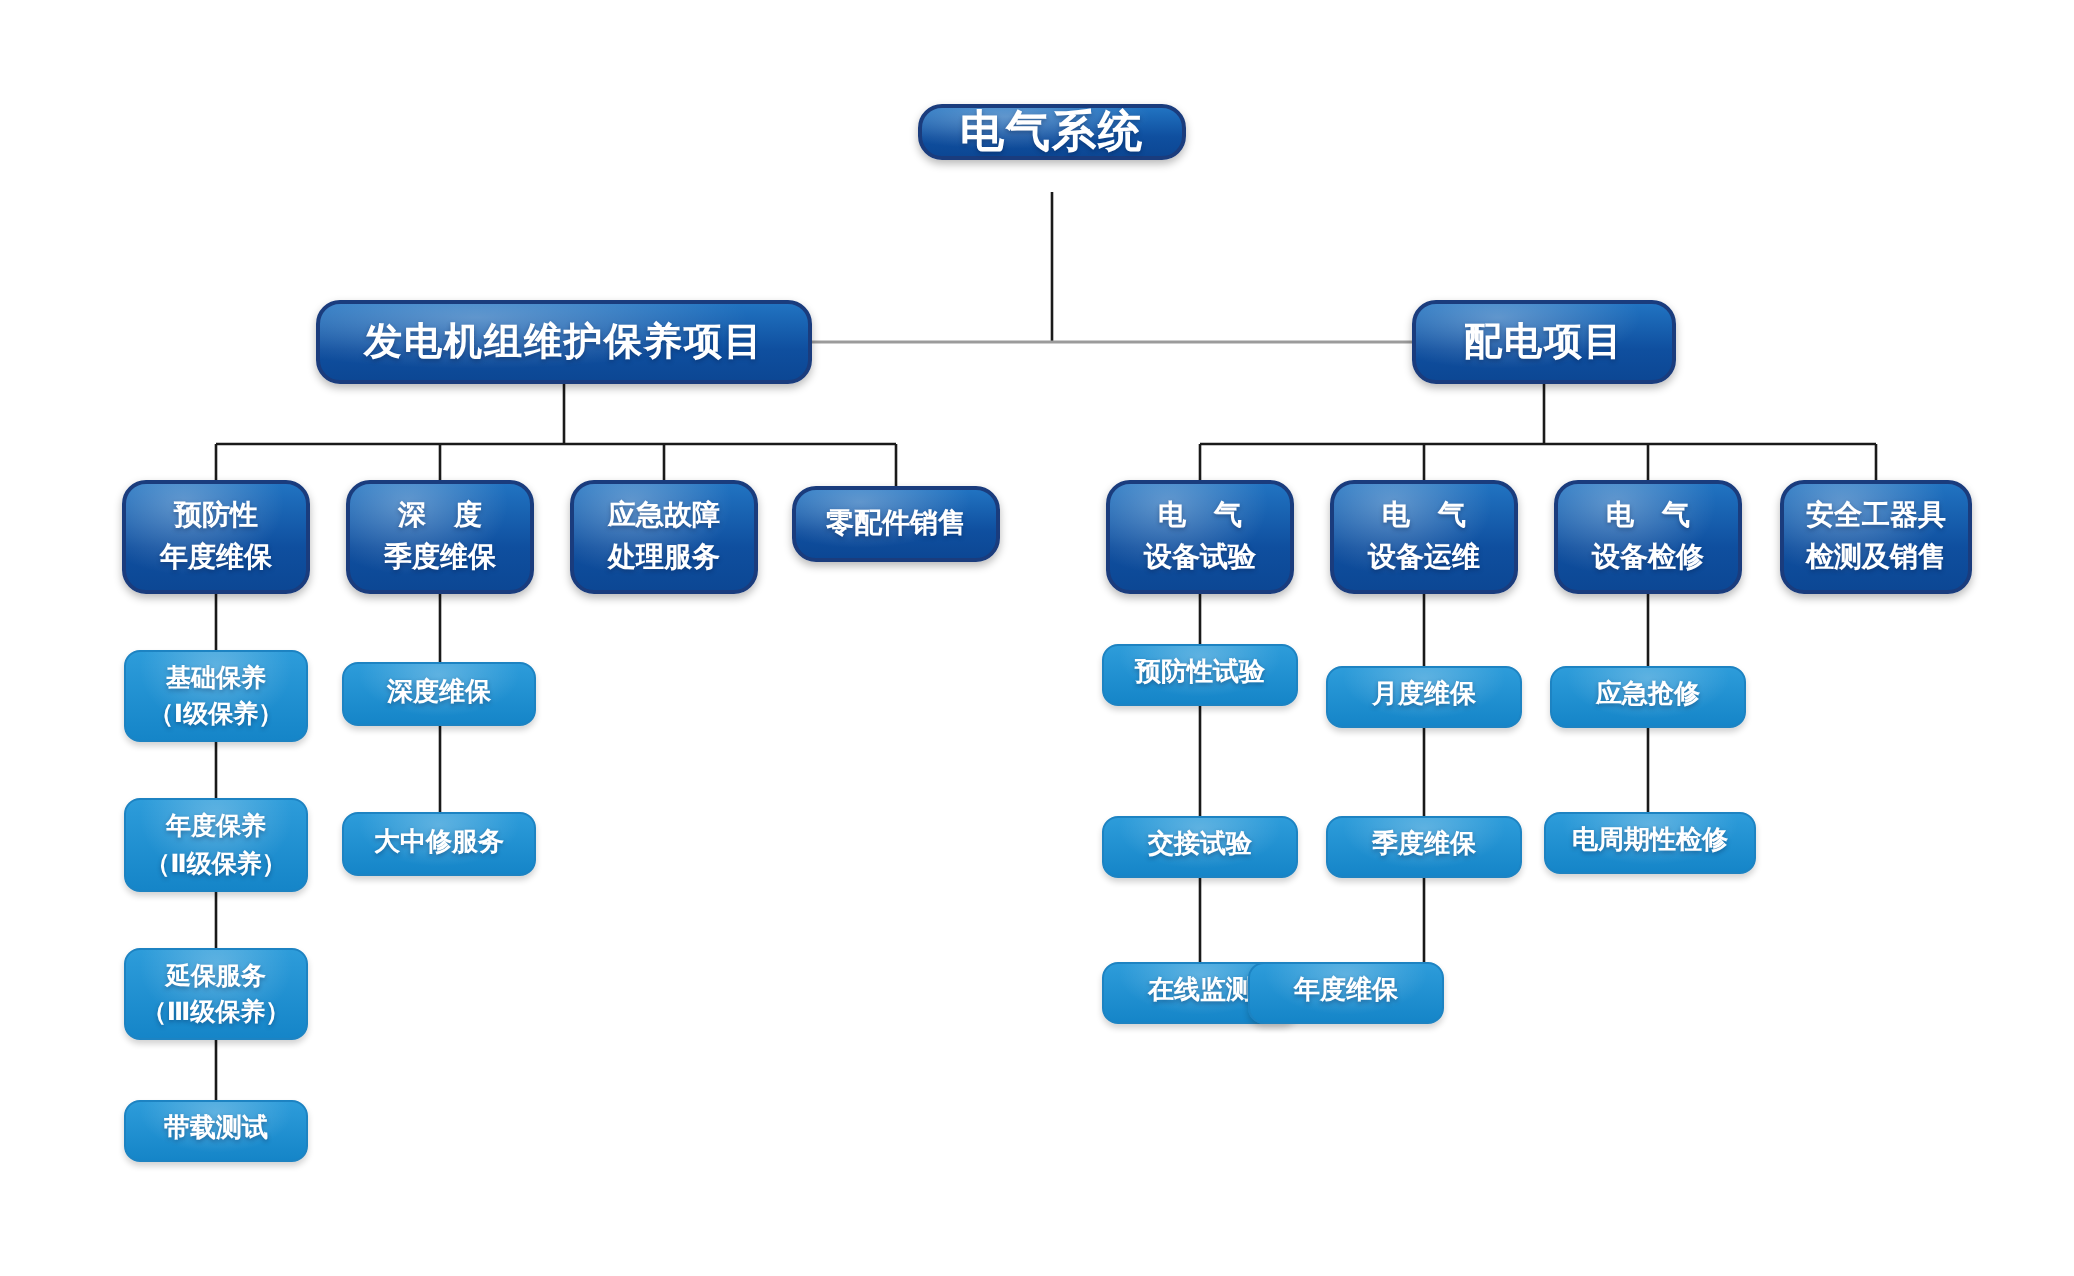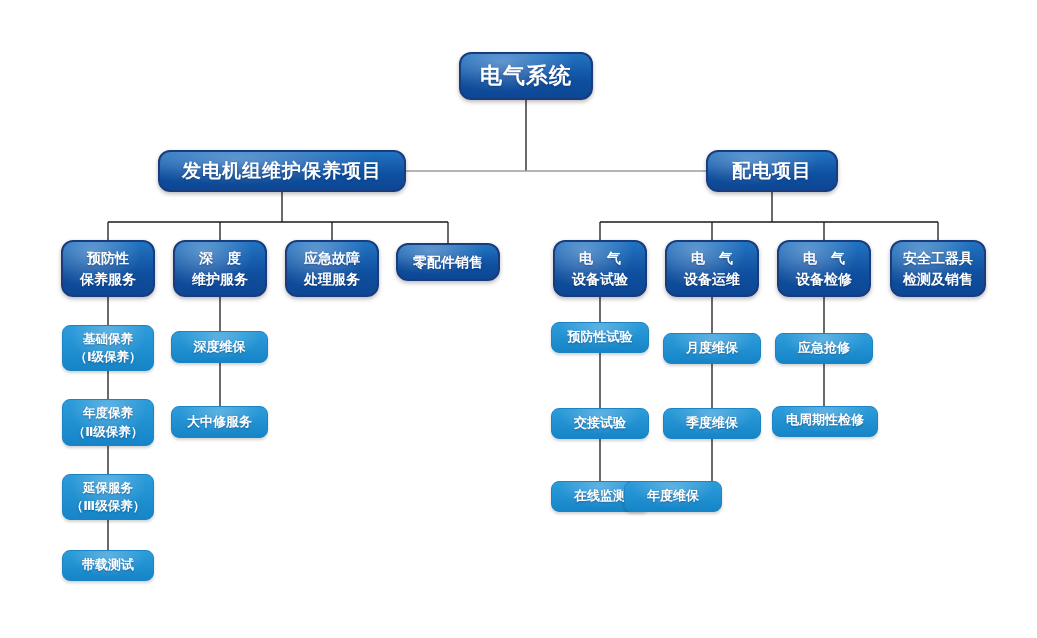--- a/index.html
+++ b/index.html
@@ -66,29 +66,29 @@
     <line x1="824" y1="222" x2="824" y2="242" stroke="#1a1a1a" stroke-width="1.3"></line>
     <line x1="938" y1="222" x2="938" y2="242" stroke="#1a1a1a" stroke-width="1.3"></line>
 
     <line x1="108" y1="297" x2="108" y2="551" stroke="#1a1a1a" stroke-width="1.3"></line>
     <line x1="220" y1="297" x2="220" y2="407" stroke="#1a1a1a" stroke-width="1.3"></line>
     <line x1="600" y1="297" x2="600" y2="482" stroke="#1a1a1a" stroke-width="1.3"></line>
     <line x1="712" y1="297" x2="712" y2="482" stroke="#1a1a1a" stroke-width="1.3"></line>
     <line x1="824" y1="297" x2="824" y2="407" stroke="#1a1a1a" stroke-width="1.3"></line>
   </svg>
 
-  <div class="node node-dark root-node" style="left:459px;top:52px;width:134px;height:48px;">电气系统</div>
+  <div class="node node-dark root-node" style="left:459px;top:52px;width:134px;height:28px;">电气系统</div>
 
   <div class="node node-dark branch-node" style="left:158px;top:150px;width:248px;height:42px;">发电机组维护保养项目</div>
   <div class="node node-dark branch-node" style="left:706px;top:150px;width:132px;height:42px;">配电项目</div>
 
   <div class="node node-dark l3-node" style="left:61px;top:240px;width:94px;height:57px;">预防性
-保养服务</div>
+年度维保</div>
   <div class="node node-dark l3-node" style="left:173px;top:240px;width:94px;height:57px;">深　度
-维护服务</div>
+季度维保</div>
   <div class="node node-dark l3-node" style="left:285px;top:240px;width:94px;height:57px;">应急故障
 处理服务</div>
   <div class="node node-dark l3-node" style="left:396px;top:243px;width:104px;height:38px;">零配件销售</div>
 
   <div class="node node-dark l3-node" style="left:553px;top:240px;width:94px;height:57px;">电　气
 设备试验</div>
   <div class="node node-dark l3-node" style="left:665px;top:240px;width:94px;height:57px;">电　气
 设备运维</div>
   <div class="node node-dark l3-node" style="left:777px;top:240px;width:94px;height:57px;">电　气
 设备检修</div>

